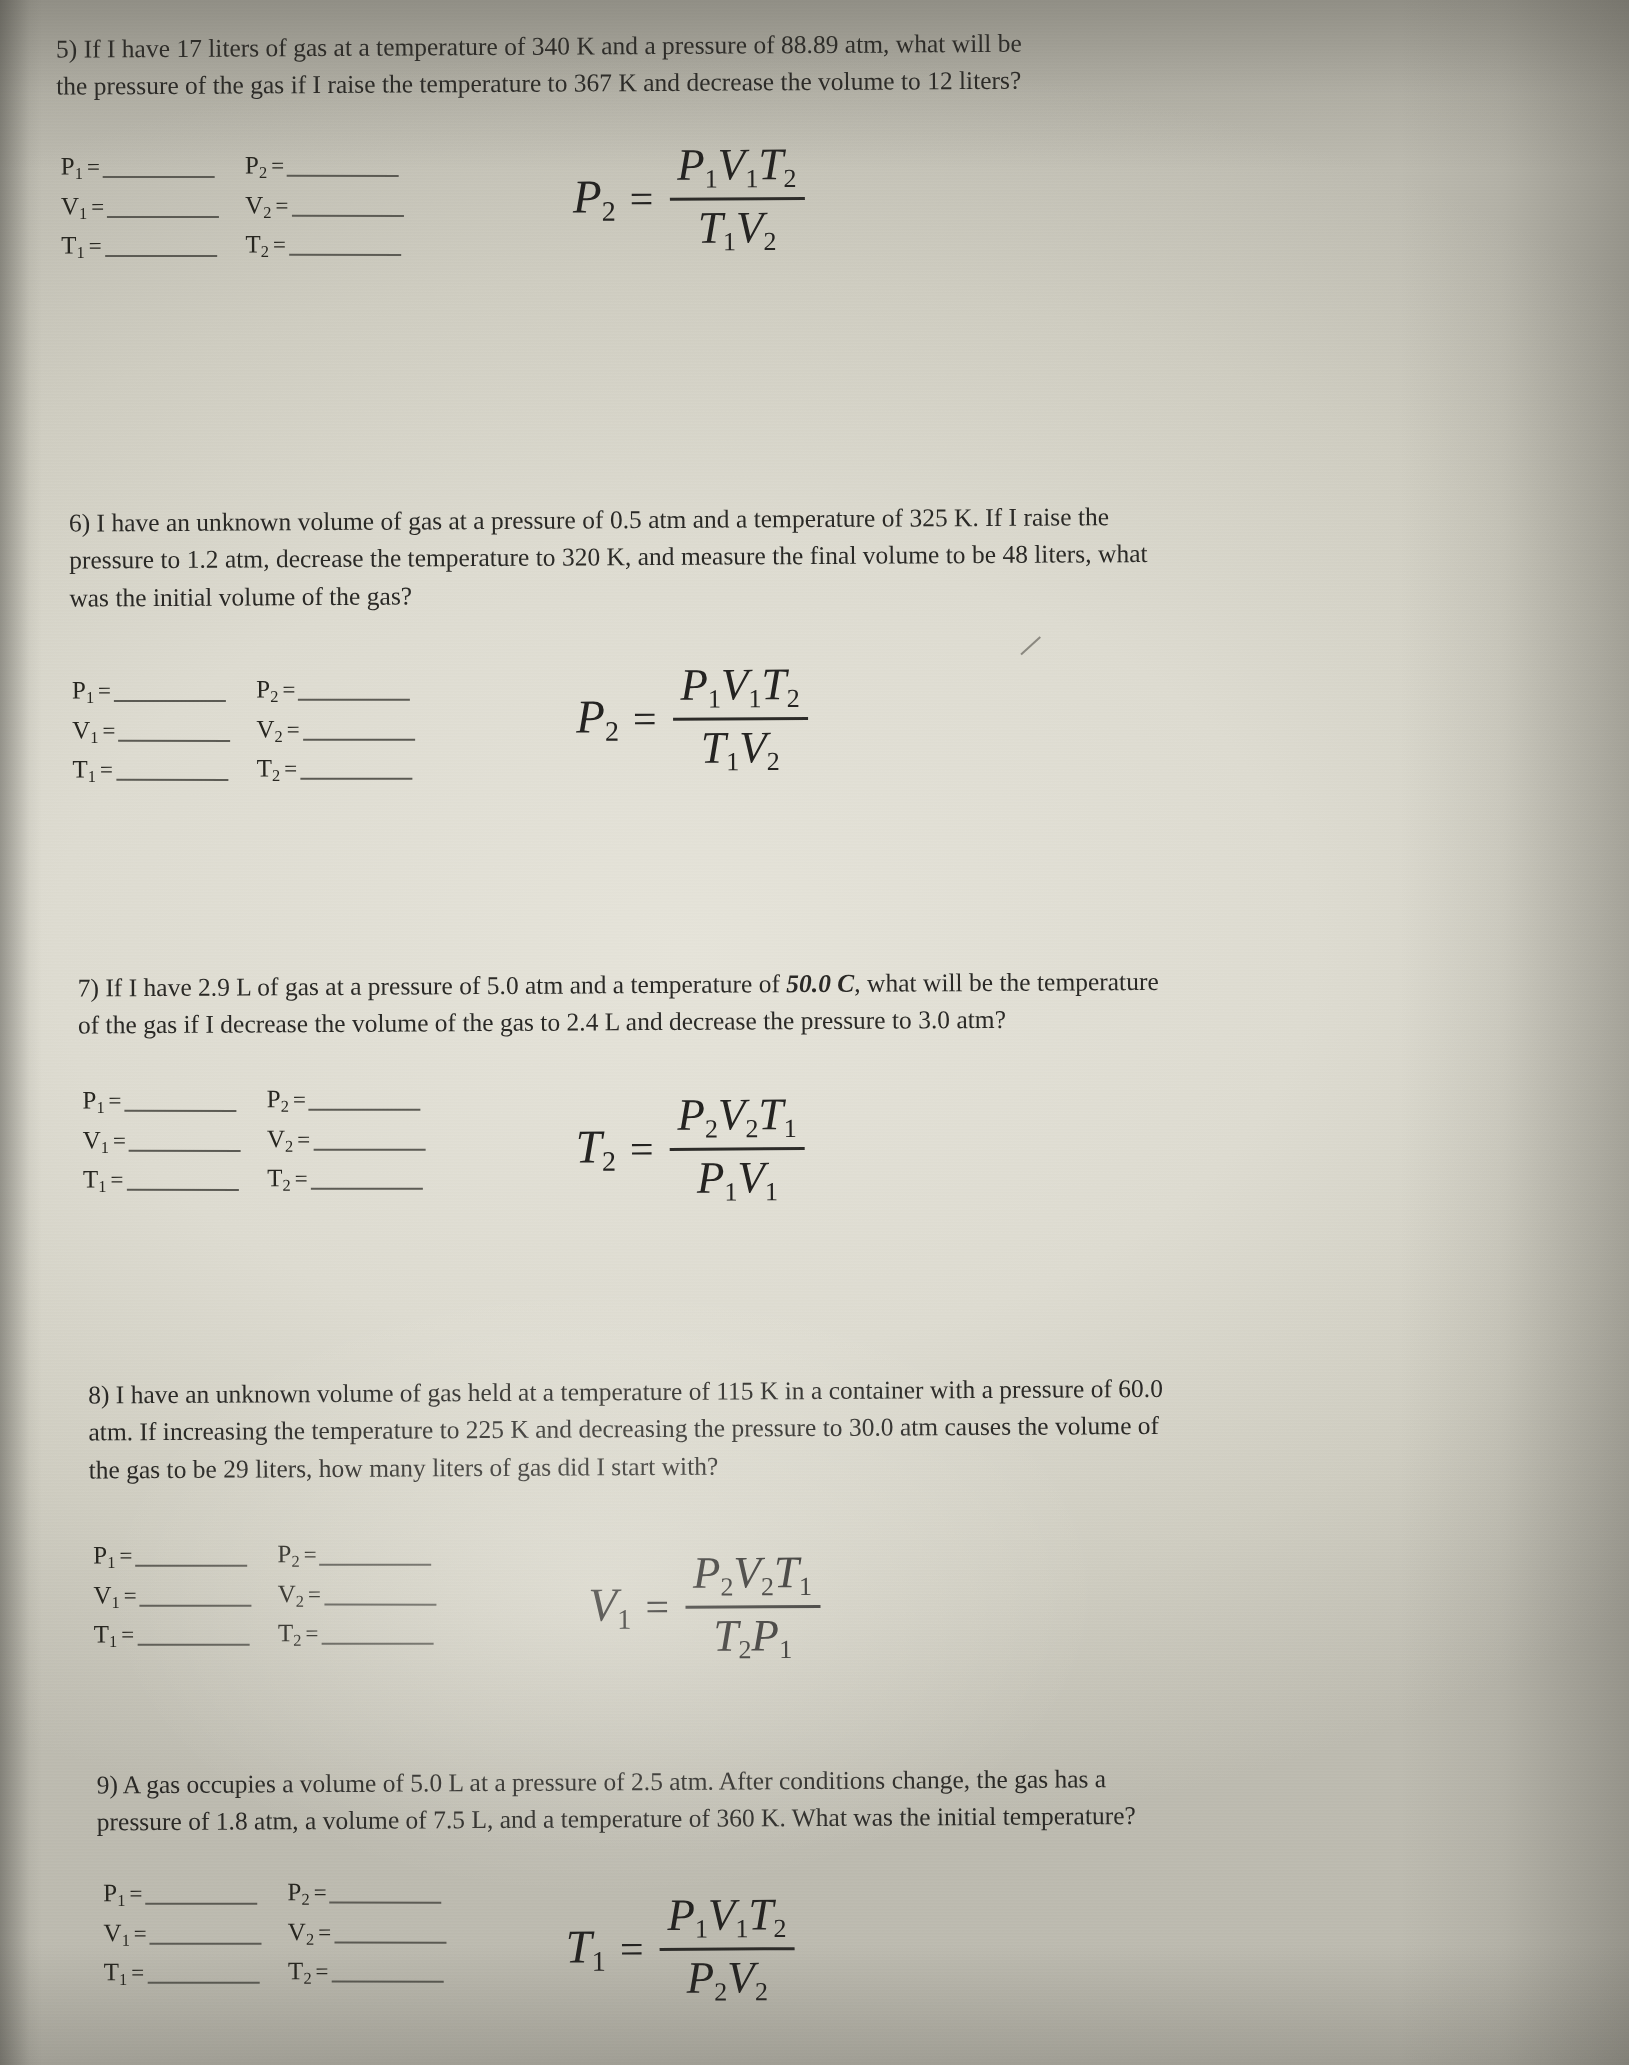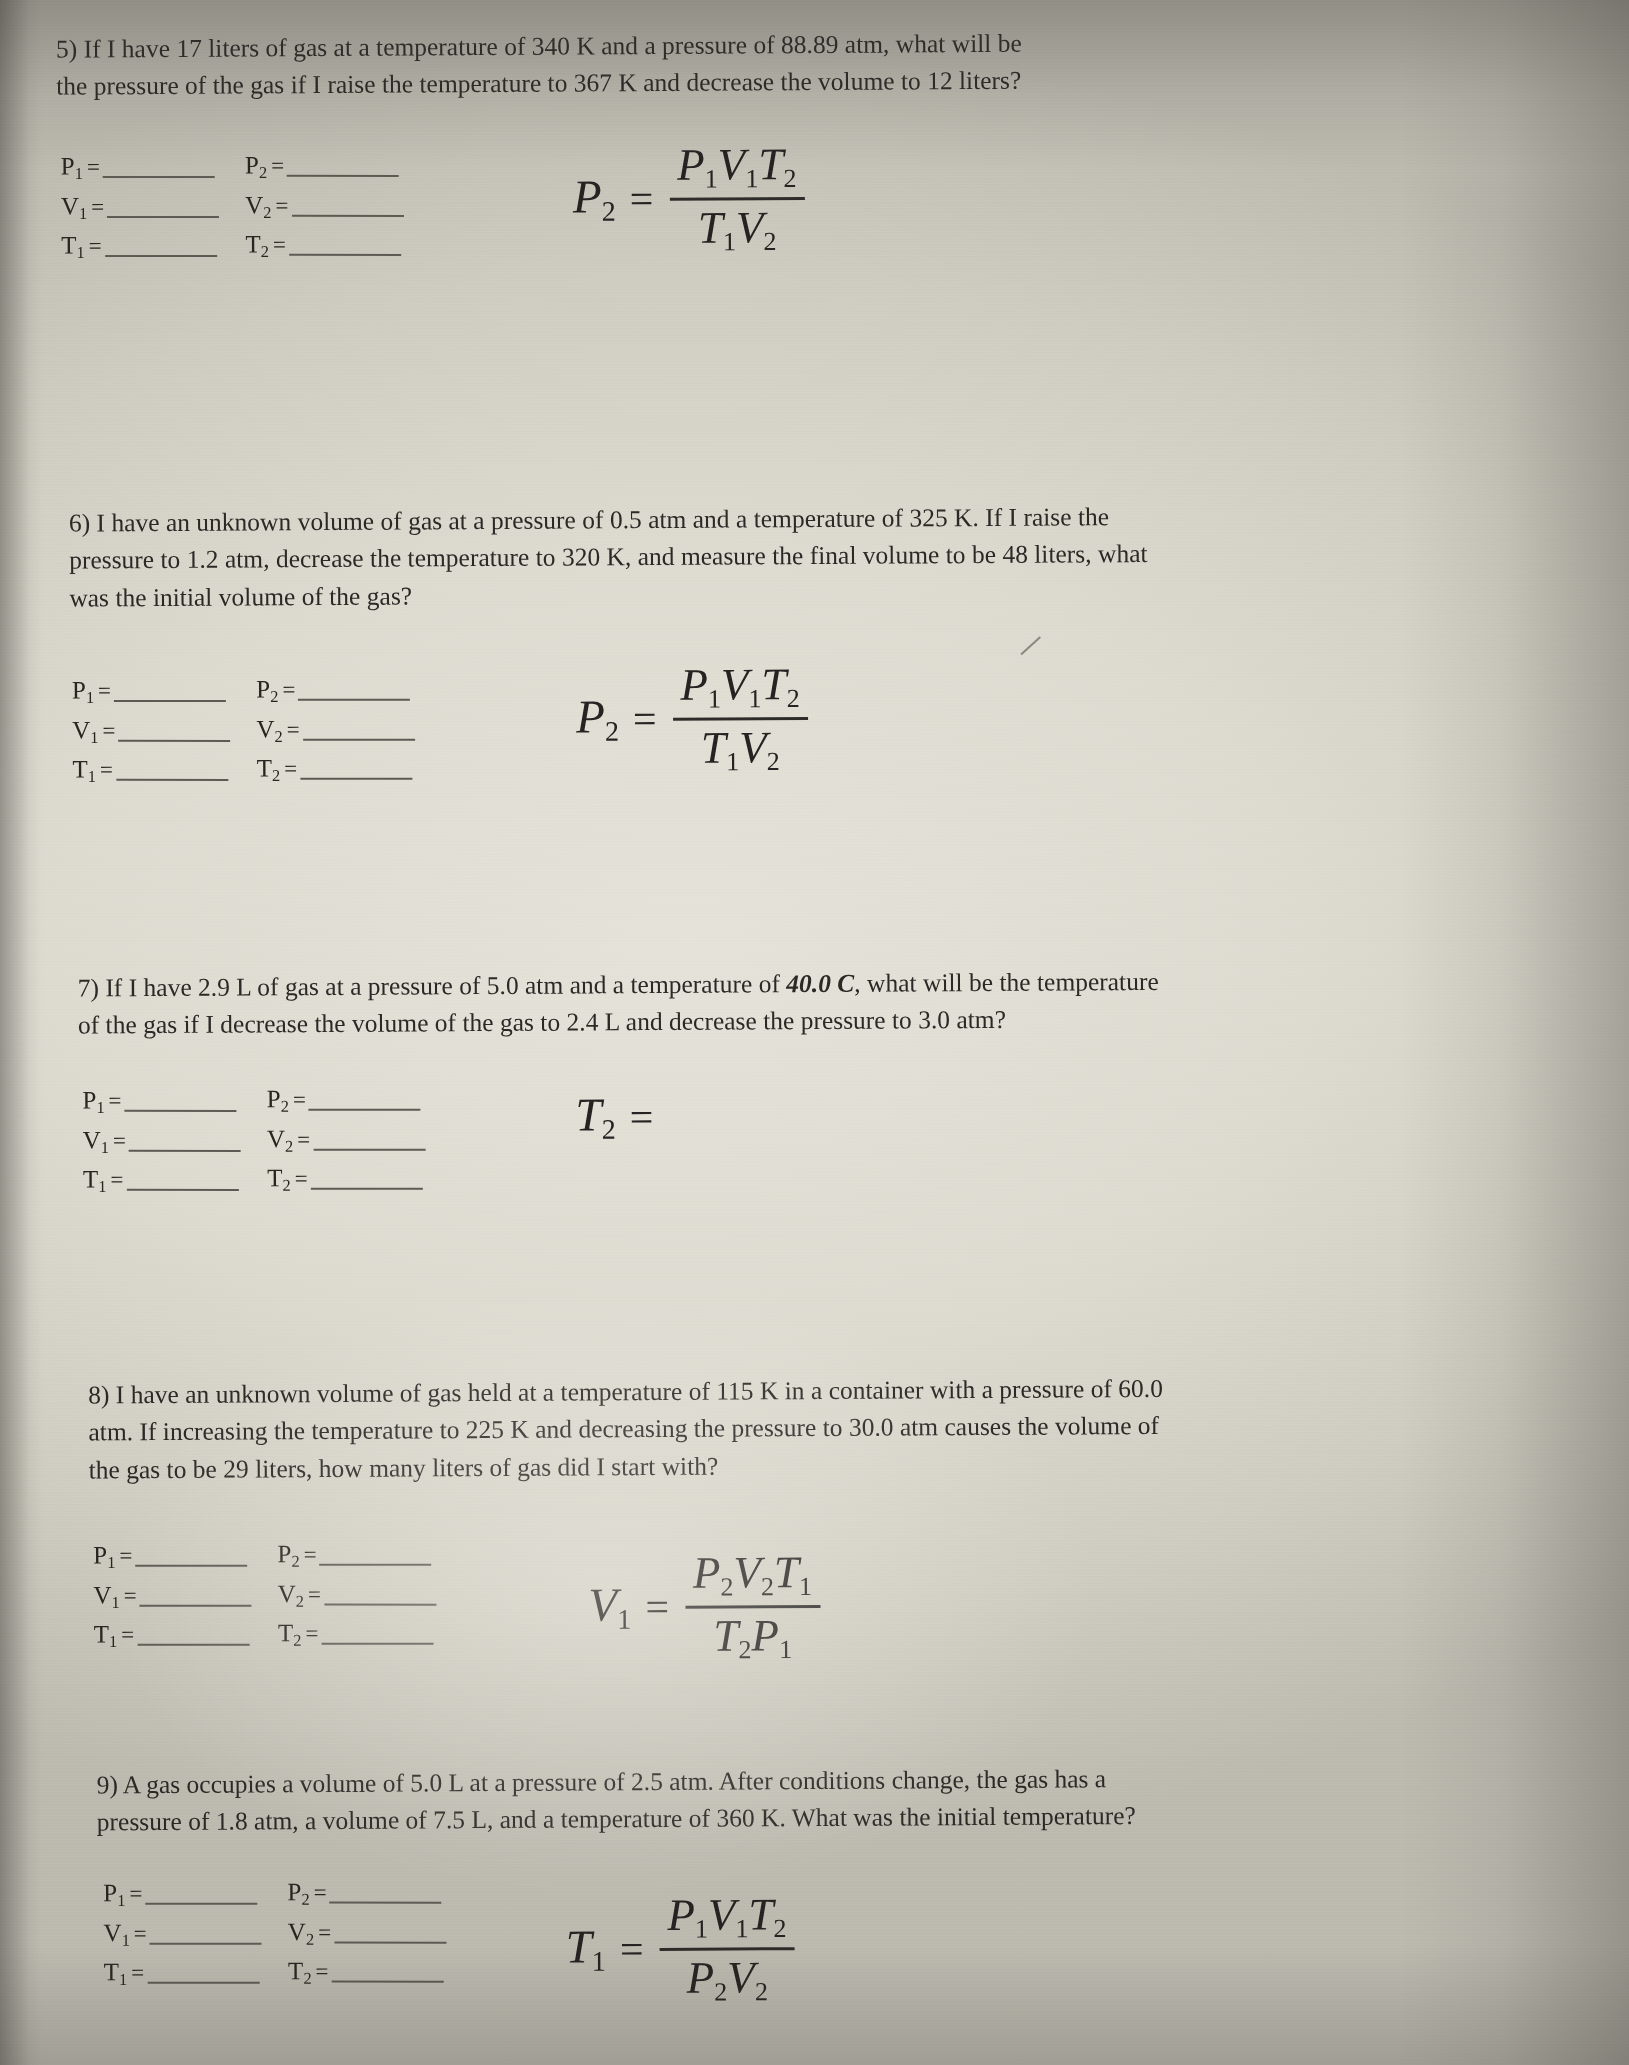--- a/index.html
+++ b/index.html
@@ -277,21 +277,21 @@
       <span class="lhs">P<sub>2</sub></span>
       <span class="eqsign">=</span>
       <span class="frac">
         <span class="num">P<sub>1</sub>V<sub>1</sub>T<sub>2</sub></span>
         <span class="fbar"></span>
         <span class="den">T<sub>1</sub>V<sub>2</sub></span>
       </span>
     </div>
 
     <div class="qblock" style="left:78px; top:965px; width:1180px;">
-      <div class="qtext"><span>7) If I have 2.9 L of gas at a pressure of 5.0 atm and a temperature of </span><span class="bi">40.0 C</span><span>, what will be the temperature</span></div>
+      <div class="qtext"><span>7) If I have 2.9 L of gas at a pressure of 5.0 atm and a temperature of </span><span class="bi">50.0 C</span><span>, what will be the temperature</span></div>
       <div class="qtext">of the gas if I decrease the volume of the gas to 2.4 L and decrease the pressure to 3.0 atm?</div>
     </div>
 
     <div class="vars" style="left:82px; top:1082px;">
       <div class="vcell">
         <span class="vlab">P<sub>1</sub></span>
         <span class="veq">=</span>
         <span class="blank"></span>
       </div>
       <div class="vcell">
@@ -317,20 +317,25 @@
       <div class="vcell">
         <span class="vlab">T<sub>2</sub></span>
         <span class="veq">=</span>
         <span class="blank"></span>
       </div>
     </div>
 
     <div class="formula" style="left:575px; top:1090px;">
       <span class="lhs">T<sub>2</sub></span>
       <span class="eqsign">=</span>
+      <span class="frac">
+        <span class="num">P<sub>2</sub>V<sub>2</sub>T<sub>1</sub></span>
+        <span class="fbar"></span>
+        <span class="den">P<sub>1</sub>V<sub>1</sub></span>
+      </span>
     </div>
 
     <div class="qblock" style="left:86px; top:1372px; width:1160px;">
       <div class="qtext">8) I have an unknown volume of gas held at a temperature of 115 K in a container with a pressure of 60.0</div>
       <div class="qtext">atm. If increasing the temperature to 225 K and decreasing the pressure to 30.0 atm causes the volume of</div>
       <div class="qtext">the gas to be 29 liters, how many liters of gas did I start with?</div>
     </div>
 
     <div class="vars" style="left:90px; top:1537px;">
       <div class="vcell">

